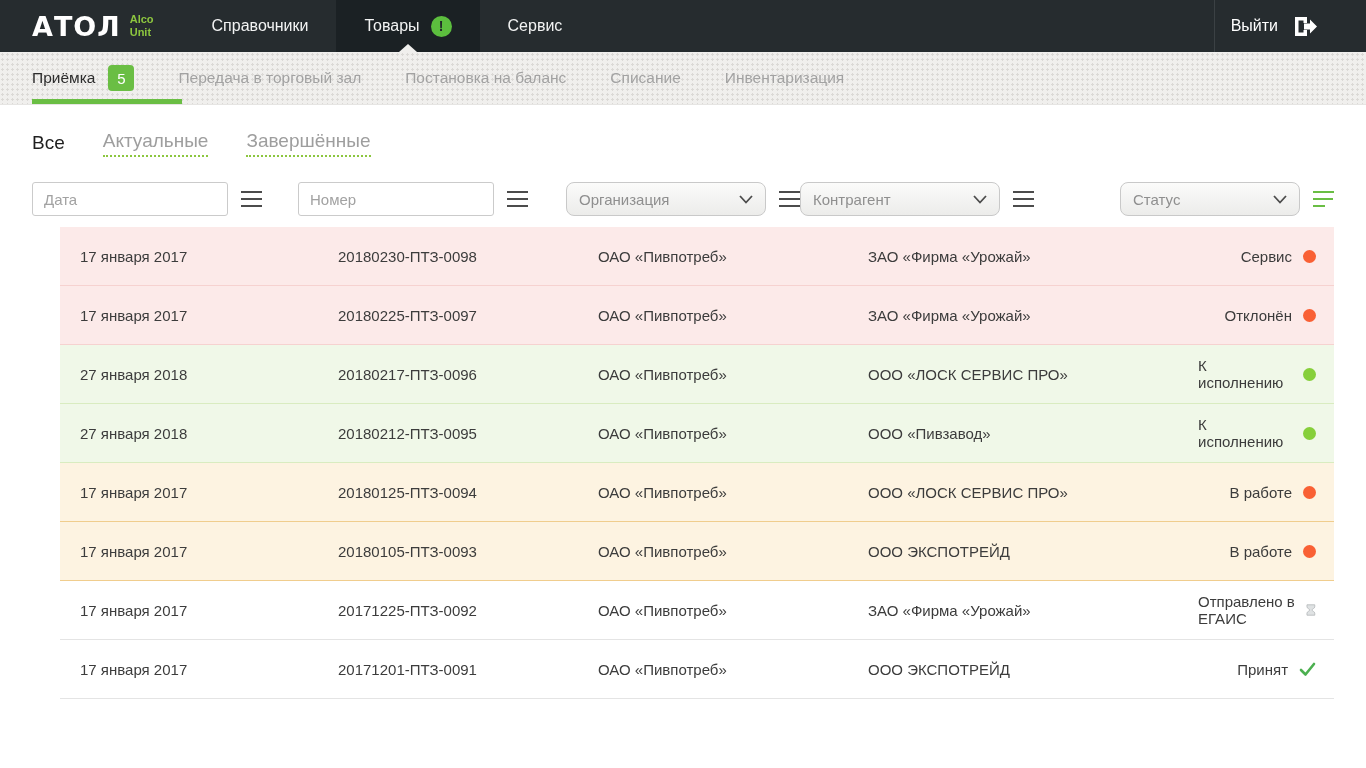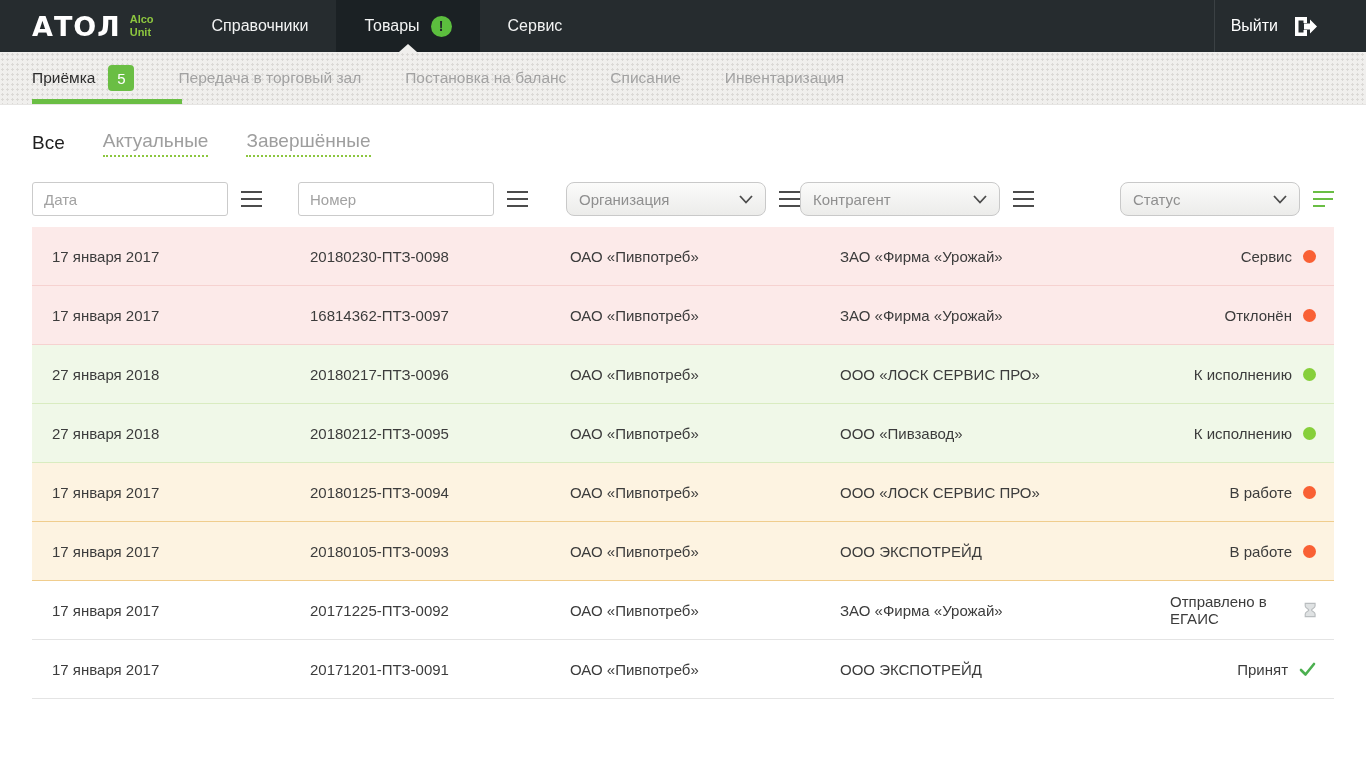--- a/index.html
+++ b/index.html
@@ -54,21 +54,21 @@
   .dropdown { width:200px; height:34px; display:flex; align-items:center; justify-content:space-between;
     padding:0 12px; border:1px solid #c9c9c9; border-radius:8px; background:linear-gradient(#fbfbfa,#ececea);
     color:#8f8f8f; font-size:15px; cursor:pointer; }
   .dropdown.small { width:180px; }
   .filter-spacer { flex:1; }
   .chev { flex:none; }
 
   
   .table { margin-top:11px; }
   .row { height:59px; display:grid; grid-template-columns:258px 260px 270px 330px 1fr;
-    align-items:center; padding-left:20px; font-size:15px; color:#3c3c3c; cursor:pointer; }
+    align-items:center; padding-left:20px; font-size:15px; color:#3c3c3c; cursor:pointer;margin-left:28px; }
   .tone-pink  { background:#fceae9; border-bottom:1px solid #f6d2d0; }
   .tone-green { background:#f0f8e8; border-bottom:1px solid #d9ecc0; }
   .tone-cream { background:#fdf3e1; border-bottom:1px solid #f0cd8d; }
   .tone-white { background:#ffffff; border-bottom:1px solid #e4e4e4; }
   .c-status { display:flex; justify-content:flex-end; align-items:center; gap:11px; padding-right:18px; }
   .dot { width:13px; height:13px; border-radius:50%; flex:none; }
   .dot-orange { background:#f96034; }
   .dot-green  { background:#86cf3a; }
 </style>
 </head>
@@ -192,21 +192,21 @@
       <div>ОАО «Пивпотреб»</div>
       <div>ЗАО «Фирма «Урожай»</div>
       <div class="c-status">
         <span>Сервис</span>
         <span class="dot dot-orange"></span>
       </div>
     </div>
 
     <div class="row tone-pink">
       <div>17 января 2017</div>
-      <div>16814362-ПТЗ-0097</div>
+      <div>20180225-ПТЗ-0097</div>
       <div>ОАО «Пивпотреб»</div>
       <div>ЗАО «Фирма «Урожай»</div>
       <div class="c-status">
         <span>Отклонён</span>
         <span class="dot dot-orange"></span>
       </div>
     </div>
 
     <div class="row tone-green">
       <div>27 января 2018</div>

